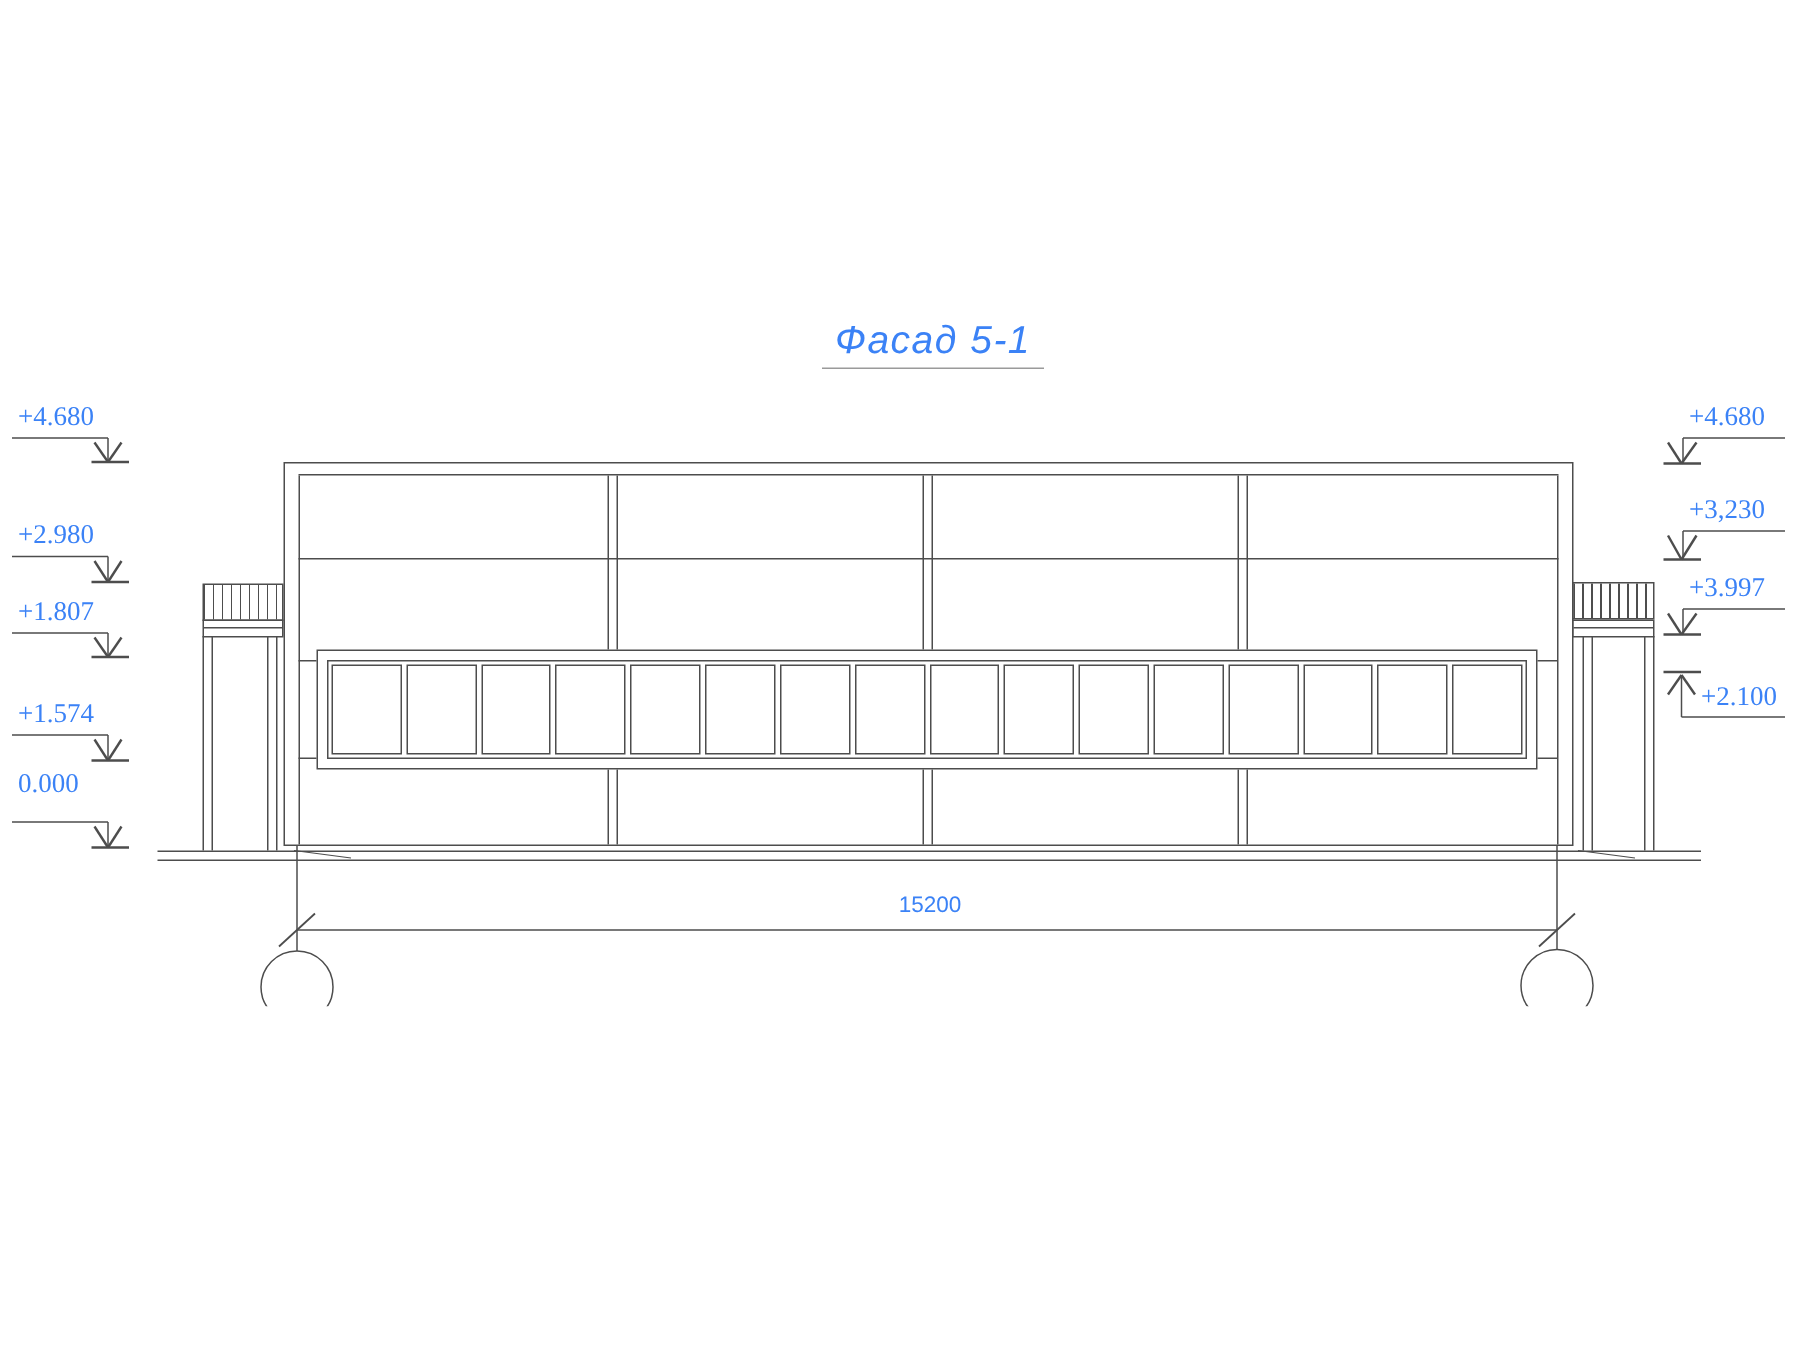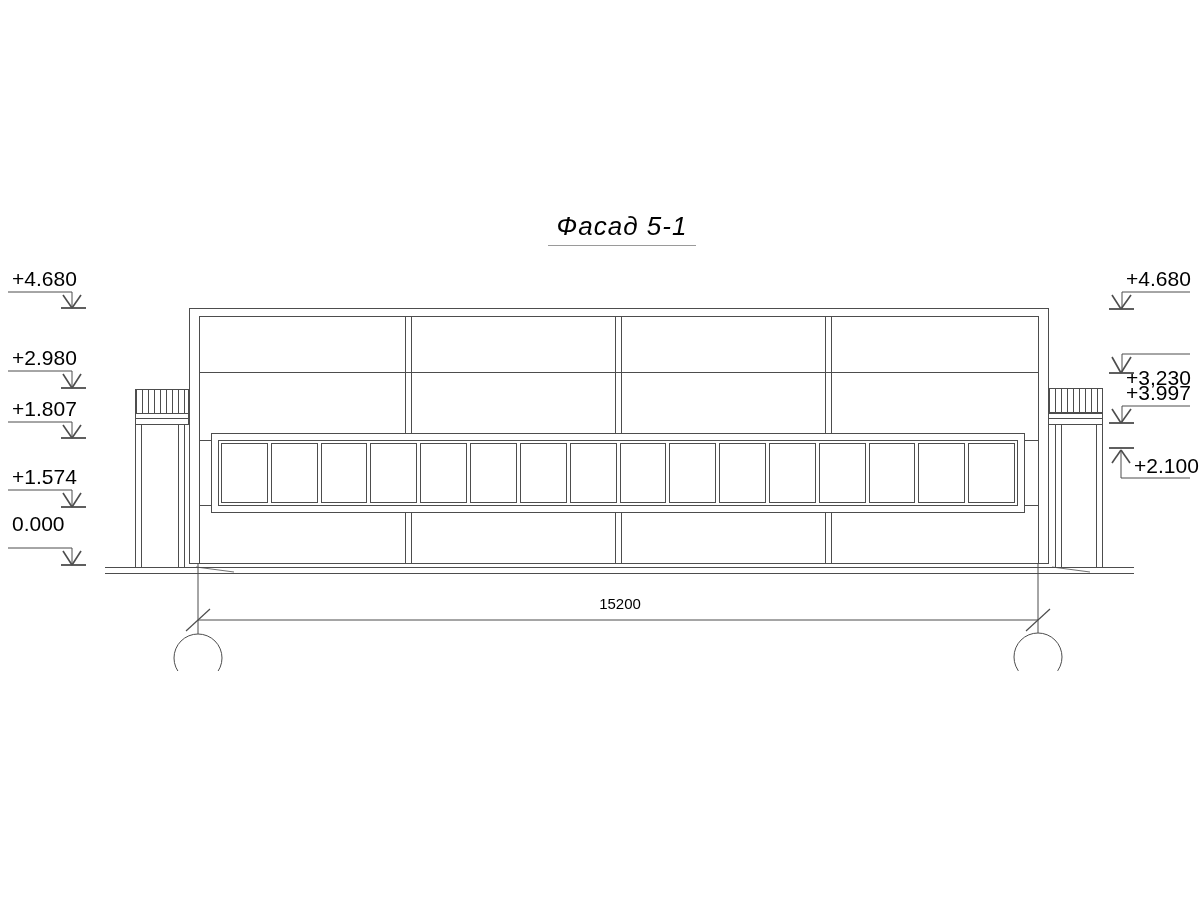--- a/index.html
+++ b/index.html
@@ -2,39 +2,39 @@
 <html><head>
 <meta charset="utf-8">
 <style>
   * { box-sizing: border-box; margin: 0; padding: 0; }
   html,body { background:#ffffff; }
   #canvas {
     position: relative;
     width: 1200px; height: 671px;
     background: #ffffff;
     font-family: "Liberation Sans", sans-serif;
-    color: #000000;
+    color: #3b82f6;
     overflow: hidden;
   }
   .abs { position: absolute; }
   
   .bt { border-top: 1px solid #4d4d4d; }
   .bl { border-left: 1px solid #4d4d4d; }
   .box { border: 1px solid #4d4d4d; }
   .dbl { border-left: 1px solid #4d4d4d; border-right: 1px solid #4d4d4d; }
 
   .title {
     left: 548px; top: 211px; width: 148px;
     text-align: center;
     font-size: 26px; font-style: italic;
     letter-spacing: 1px;
     padding-bottom: 3px;
     border-bottom: 1px solid #9a9a9a;
   }
-  .elev-label { font-size: 21px; white-space: nowrap; }
+  .elev-label { font-size: 18px; white-space: nowrap; font-family: Liberation Serif, serif; }
   .dim-label  { left: 558px; top: 595px; width: 124px; text-align: center; font-size: 15px; }
   .axis-num   { width: 48px; text-align: center; font-size: 25px; }
 
   
   .building  { left:189px; top:308px; width:860px; height:256px; border:1px solid #4d4d4d; background:#fff; }
   .parapet   { left:199px; top:316px; width:840px; height:1px; }
   .wall-in-l { left:199px; top:317px; width:1px; height:246px; }
   .wall-in-r { left:1038px; top:317px; width:1px; height:246px; }
   .midline   { left:199px; top:372px; width:840px; height:1px; }
   .column    { top:317px; width:7px; height:246px; z-index:1; }
@@ -178,16 +178,16 @@
       <line x1="1121" y1="450" x2="1121" y2="478" stroke="#4d4d4d" stroke-width="1"></line>
       <line x1="1121" y1="478" x2="1190" y2="478" stroke="#4d4d4d" stroke-width="1"></line>
     </svg>
 
 <div class="abs elev-label" style="left: 12px; top: 267px;">+4.680</div>
     <div class="abs elev-label" style="left: 12px; top: 346px; text-align: right;">+2.980</div>
     <div class="abs elev-label" style="left: 12px; top: 397px;">+1.807</div>
     <div class="abs elev-label" style="left: 12px; top: 465px;">+1.574</div>
     <div class="abs elev-label" style="left: 12px; top: 512px;">0.000</div>
     <div class="abs elev-label" style="left: 1126px; top: 267px;">+4.680</div>
-    <div class="abs elev-label" style="left: 1126px; top: 329px; margin-top: 37px;">+3,230</div>
+    <div class="abs elev-label" style="left: 1126px; top: 329px;">+3,230</div>
     <div class="abs elev-label" style="left: 1126px; top: 381px;">+3.997</div>
     <div class="abs elev-label" style="left: 1134px; top: 454px;">+2.100</div>
   </div>
 
 </body></html>

